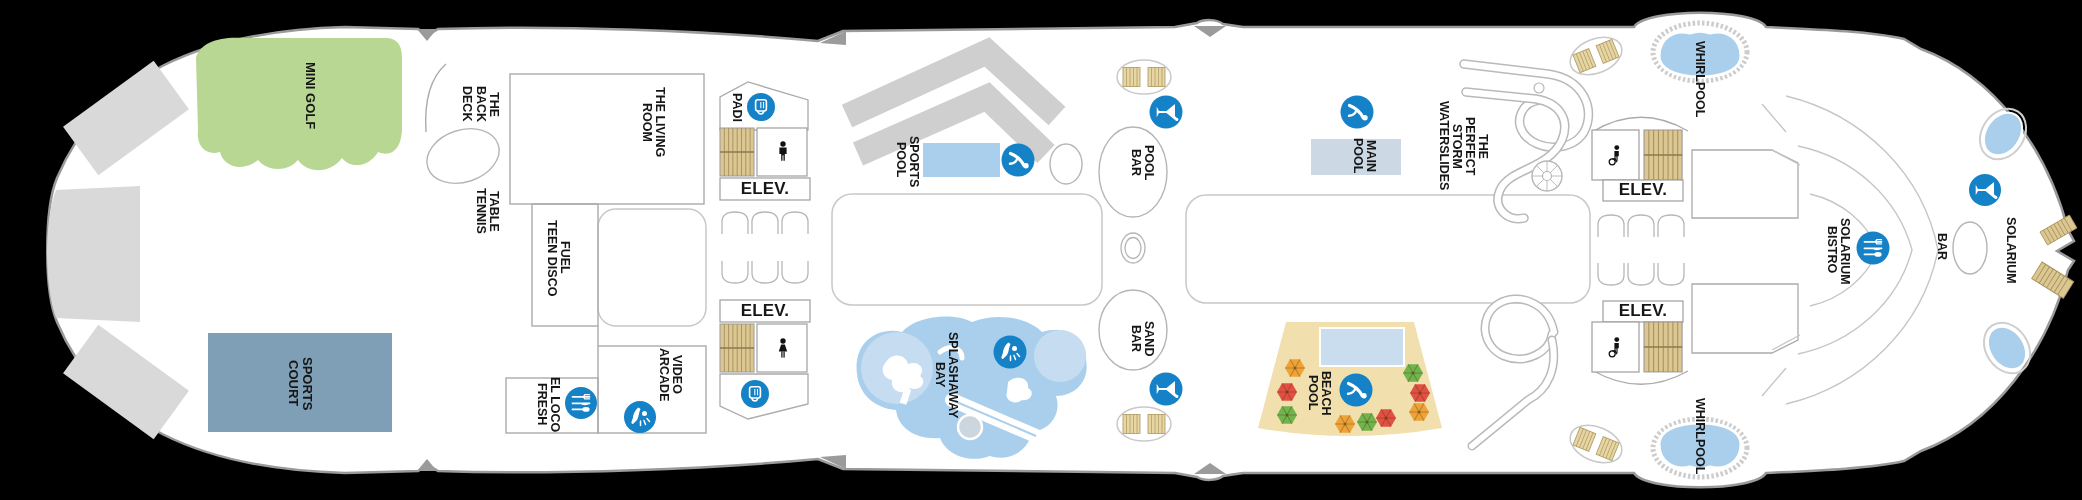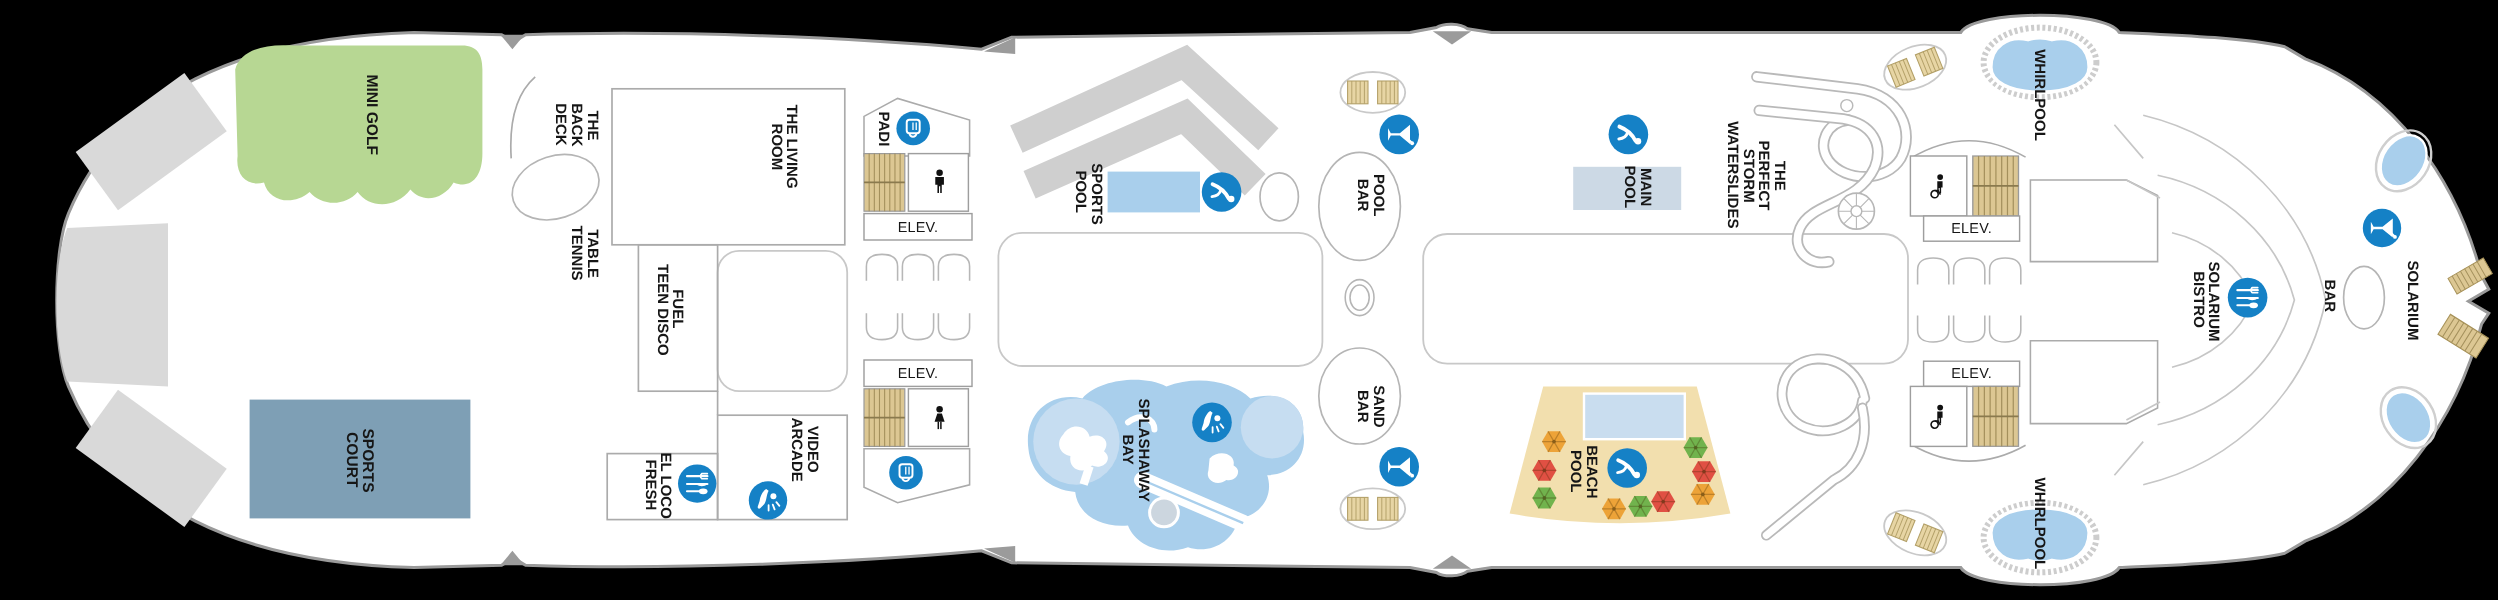--- a/index.html
+++ b/index.html
@@ -3,22 +3,22 @@
 <meta charset="utf-8">
 <style>
   html,body{margin:0;padding:0;background:#000;}
   #stage{position:relative;width:2082px;height:500px;background:#000;overflow:hidden;
          font-family:"Liberation Sans",sans-serif;}
   #plan-svg{position:absolute;left:0;top:0;}
   .vlabel{position:absolute;writing-mode:vertical-rl;transform:translate(-50%,-50%);
           font-weight:bold;font-size:12.5px;line-height:1.05;color:#161616;
           text-align:center;white-space:nowrap;letter-spacing:0;}
   .vlabel>div{height:100%;}
-  .hlabel{position:absolute;transform:translate(-50%,-50%);font-weight:normal;
-          font-size:12px;color:#161616;letter-spacing:.2px;white-space:nowrap;}
+  .hlabel{position:absolute;transform:translate(-50%,-50%);font-weight:bold;
+          font-size:17px;color:#161616;letter-spacing:.2px;white-space:nowrap;}
 </style>
 </head>
 <body>
 
 <div id="stage">
 
 <svg id="plan-svg" width="2082" height="500" viewBox="0 0 2082 500">
   <defs>
     <path id="g-arch" d="M0,22 V10 Q0,0 13,0 Q26,0 26,10 V22" fill="#fff" stroke="#b7b7b7" stroke-width="1.3"></path>
     <g id="g-stairs">

